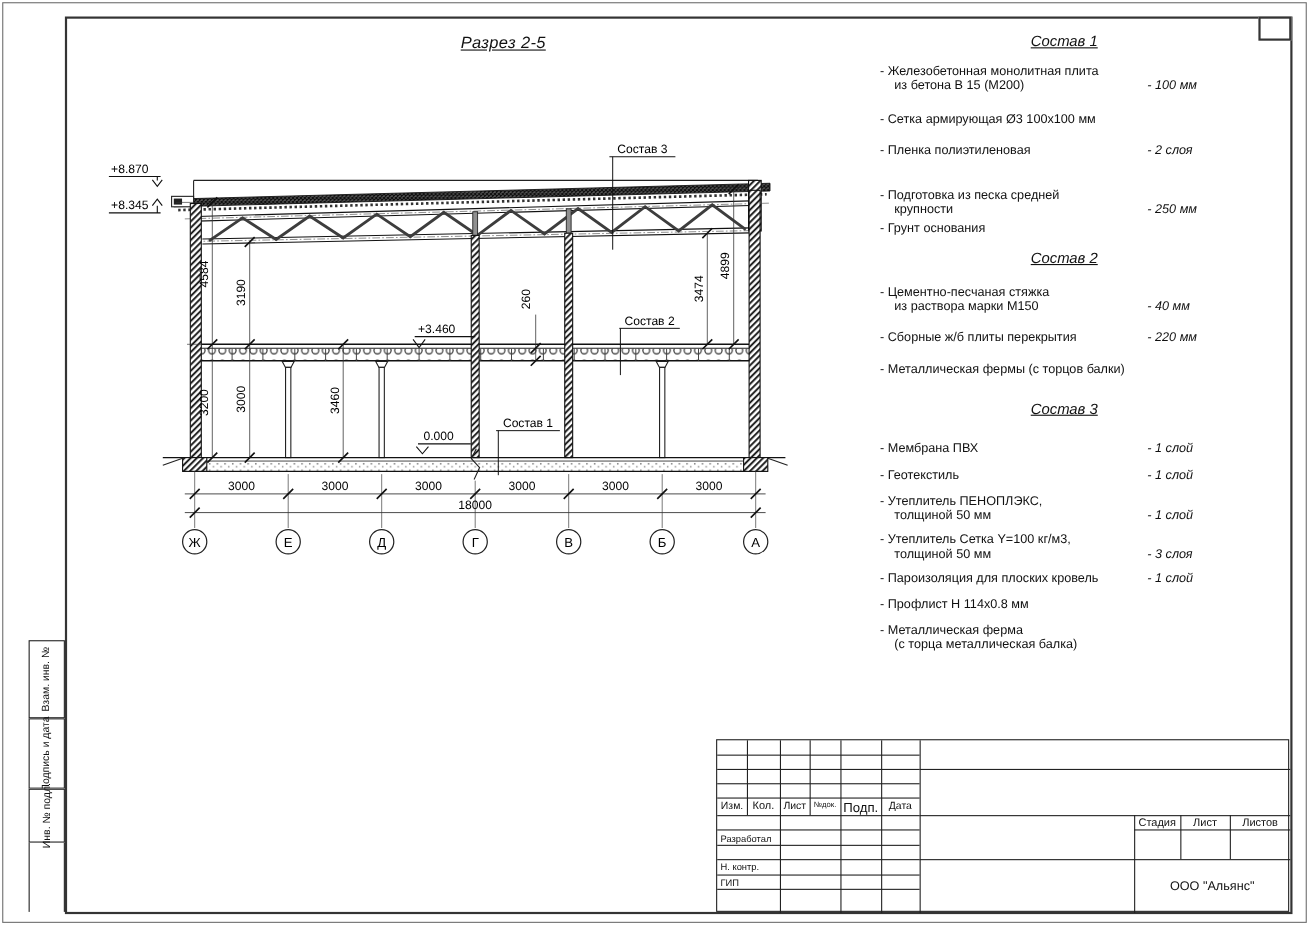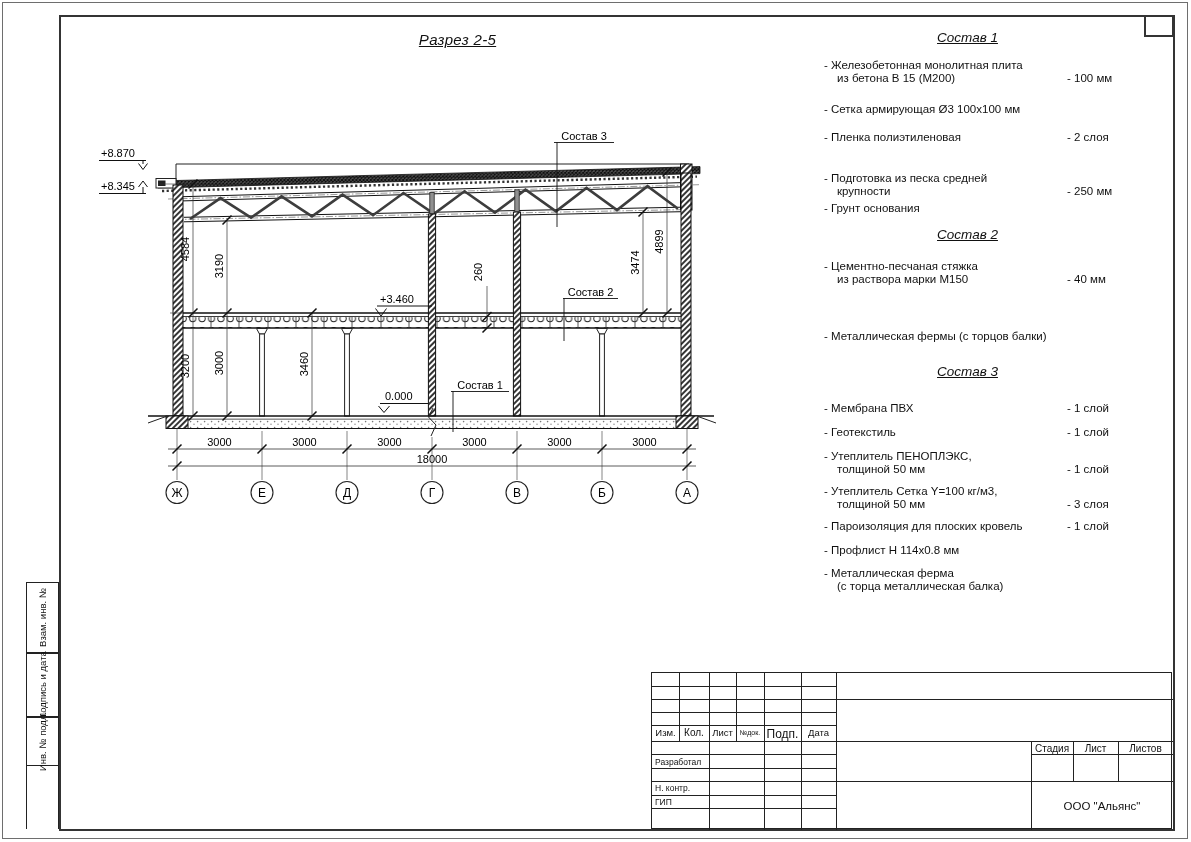--- a/index.html
+++ b/index.html
@@ -19,23 +19,23 @@
   svg.section text{font-family:"Liberation Sans",sans-serif;fill:#000;}
   .dimtxt{font-size:11px;}
   .axtxt{font-size:12px;}
   .lbltxt{font-size:11px;}
 
   
   .comps{position:absolute;left:795px;top:0;width:345px;height:640px;font-size:11.5px;line-height:13px;}
   .comp-title{position:absolute;left:0;width:100%;text-align:center;font-style:italic;
     font-size:13.5px;text-decoration:underline;}
   .comp-item{position:absolute;left:5px;right:0;display:flex;align-items:flex-end;}
-  .ci-text{width:243px;margin-left:24px;}
+  .ci-text{width:243px;}
   .ci-cont{padding-left:13px;}
-  .ci-val{white-space:nowrap;}
+  .ci-val{white-space:nowrap;font-style:italic;}
 
   
   .stamp{position:absolute;left:651px;top:672px;width:521px;height:157px;
     border:1.6px solid #222;box-sizing:border-box;background:#fff;}
   .hl,.vl{position:absolute;background:#222;}
   .hl{height:1px;}
   .vl{width:1px;}
   .stamp-label{position:absolute;font-size:8.5px;white-space:nowrap;}
   .stamp-head{position:absolute;font-size:10px;text-align:center;white-space:nowrap;}
   .company-cell{position:absolute;left:379px;top:108px;width:142px;height:49px;
@@ -235,20 +235,26 @@
   </div>
 
   <div class="comp-title" style="top:228px">Состав 2</div>
   <div class="comp-item" style="top:260px">
     <div class="ci-text">
         <div>- Цементно-песчаная стяжка</div>
         <div class="ci-cont">из раствора марки М150</div>
       </div>
     <div class="ci-val">- 40 мм</div>
   </div>
+  <div class="comp-item" style="top:301px">
+    <div class="ci-text">
+        <div>- Сборные ж/б плиты перекрытия</div>
+      </div>
+    <div class="ci-val">- 220 мм</div>
+  </div>
   <div class="comp-item" style="top:330px">
     <div class="ci-text">
         <div>- Металлическая фермы (с торцов балки)</div>
       </div>
     <div class="ci-val"></div>
   </div>
 
   <div class="comp-title" style="top:365px">Состав 3</div>
   <div class="comp-item" style="top:402px">
     <div class="ci-text">

